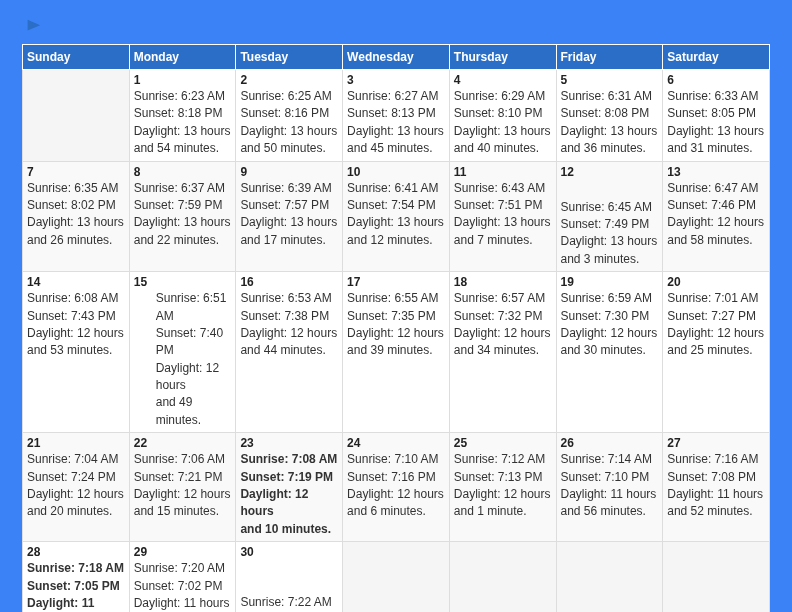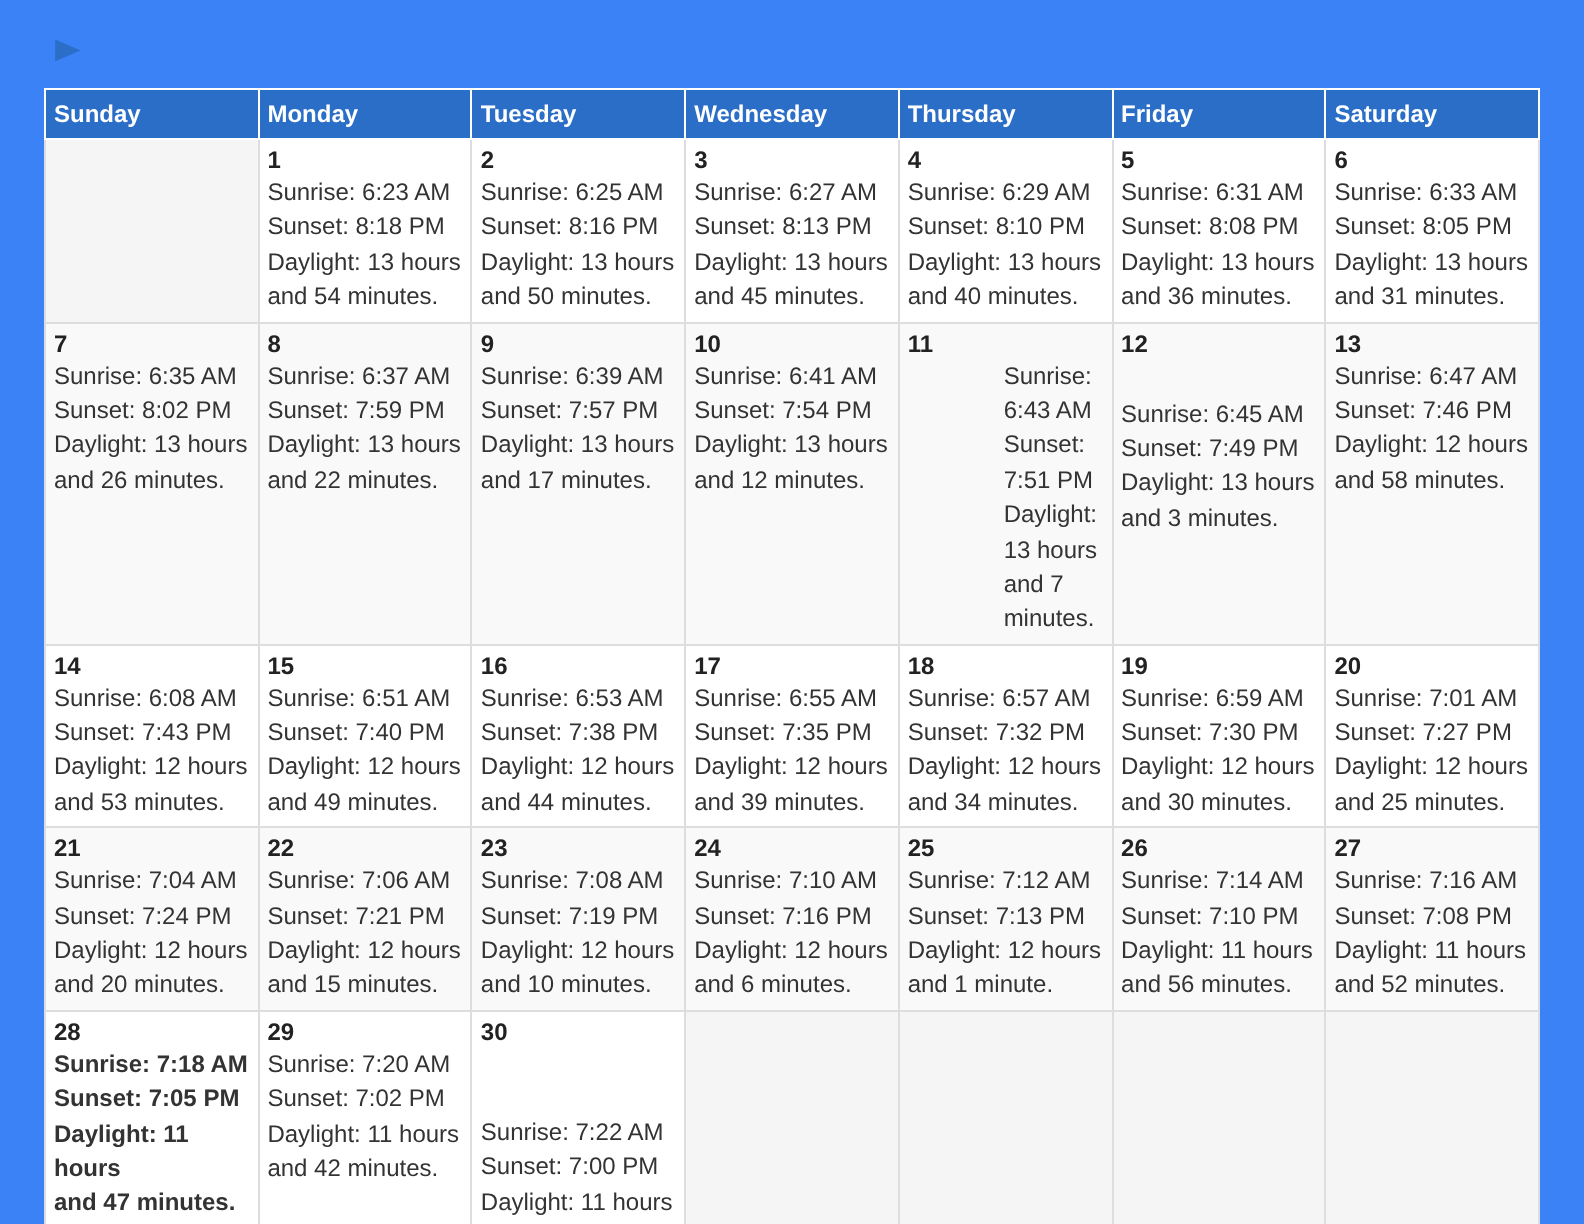--- a/index.html
+++ b/index.html
@@ -205,21 +205,21 @@
           </td>
           <td>
             <span class="day-number">10</span>
             <div class="day-info" style="white-space: pre-line;">Sunrise: 6:41 AM
 Sunset: 7:54 PM
 Daylight: 13 hours
 and 12 minutes.</div>
           </td>
           <td>
             <span class="day-number">11</span>
-            <div class="day-info" style="white-space: pre-line; margin-left: 48px;">Sunrise: 6:43 AM
+            <div class="day-info" style="white-space: pre-line;">Sunrise: 6:43 AM
 Sunset: 7:51 PM
 Daylight: 13 hours
 and 7 minutes.</div>
           </td>
           <td>
             <span class="day-number">12</span>
             <div class="day-info" style="white-space: pre-line; margin-top: 20px;">Sunrise: 6:45 AM
 Sunset: 7:49 PM
 Daylight: 13 hours
 and 3 minutes.</div>
@@ -235,21 +235,21 @@
         <tr>
           <td>
             <span class="day-number">14</span>
             <div class="day-info" style="white-space: pre-line;">Sunrise: 6:08 AM
 Sunset: 7:43 PM
 Daylight: 12 hours
 and 53 minutes.</div>
           </td>
           <td>
             <span class="day-number">15</span>
-            <div class="day-info" style="white-space: pre-line;">Sunrise: 6:51 AM
+            <div class="day-info" style="white-space: pre-line; margin-left: 22px;">Sunrise: 6:51 AM
 Sunset: 7:40 PM
 Daylight: 12 hours
 and 49 minutes.</div>
           </td>
           <td>
             <span class="day-number">16</span>
             <div class="day-info" style="white-space: pre-line;">Sunrise: 6:53 AM
 Sunset: 7:38 PM
 Daylight: 12 hours
 and 44 minutes.</div>
@@ -293,21 +293,21 @@
           </td>
           <td>
             <span class="day-number">22</span>
             <div class="day-info" style="white-space: pre-line;">Sunrise: 7:06 AM
 Sunset: 7:21 PM
 Daylight: 12 hours
 and 15 minutes.</div>
           </td>
           <td>
             <span class="day-number">23</span>
-            <div class="day-info" style="white-space: pre-line;">Sunrise: 7:08 AM
+            <div class="day-info" style="white-space: pre-line; font-weight: bold;">Sunrise: 7:08 AM
 Sunset: 7:19 PM
 Daylight: 12 hours
 and 10 minutes.</div>
           </td>
           <td>
             <span class="day-number">24</span>
             <div class="day-info" style="white-space: pre-line;">Sunrise: 7:10 AM
 Sunset: 7:16 PM
 Daylight: 12 hours
 and 6 minutes.</div>

